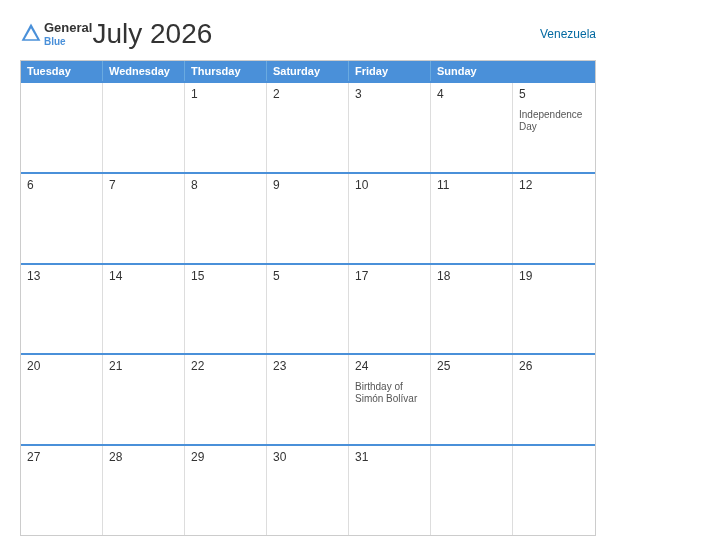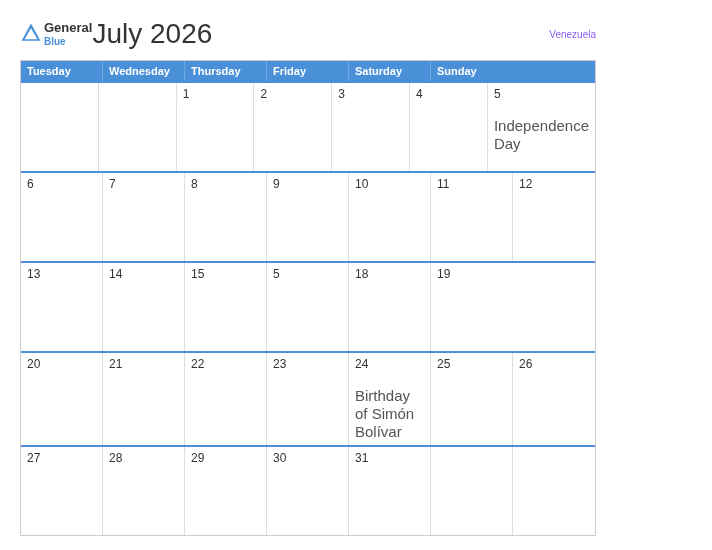--- a/index.html
+++ b/index.html
@@ -43,22 +43,22 @@
       margin-right: 2px;
       margin-top: -2px;
     }
     .month-title {
       font-size: 28px;
       font-weight: normal;
       color: #333;
       flex: 1;
     }
     .country {
-      font-size: 10px;
-      color: #8b5cf6;
+      font-size: 12px;
+      color: #0369a1;
       text-align: right;
       min-width: 90px;
     }
     .calendar {
       flex: 1;
       display: flex;
       flex-direction: column;
       border: 1px solid #ccc;
     }
     .cal-header-row {
@@ -97,24 +97,24 @@
       flex-direction: column;
     }
     .cal-cell:last-child { border-right: none; }
     .cal-day-num {
       font-size: 12px;
       color: #333;
       margin-bottom: 2px;
       display: block;
     }
     .cal-event {
-      font-size: 15px;
+      font-size: 10px;
       color: #555;
       line-height: 1.2;
-      margin-top: 14px;
+      margin-top: 6px;
     }
     .cal-cell.empty { background: #fff; }
   </style>
 </head>
 <body>
 <div class="page">
 
   <div class="header">
 
     <div class="logo">
@@ -130,22 +130,22 @@
 
     <div class="month-title">July 2026</div>
     <div class="country">Venezuela</div>
   </div>
 
   <div class="calendar">
     <div class="cal-header-row">
       <div class="cal-header-cell">Tuesday</div>
       <div class="cal-header-cell">Wednesday</div>
       <div class="cal-header-cell">Thursday</div>
+      <div class="cal-header-cell">Saturday</div>
       <div class="cal-header-cell">Friday</div>
-      <div class="cal-header-cell">Saturday</div>
       <div class="cal-header-cell">Sunday</div>
     </div>
     <div class="cal-body" id="cal-body">
 
     <div class="cal-week">
           <div class="cal-cell empty"></div>
           <div class="cal-cell empty"></div>
           <div class="cal-cell">
             <span class="cal-day-num">1</span>
           </div>
@@ -193,20 +193,23 @@
           <div class="cal-cell">
             <span class="cal-day-num">14</span>
           </div>
           <div class="cal-cell">
             <span class="cal-day-num">15</span>
           </div>
           <div class="cal-cell">
             <span class="cal-day-num">5</span>
           </div>
           <div class="cal-cell">
+            <span class="cal-day-num">17</span>
+          </div>
+          <div class="cal-cell">
             <span class="cal-day-num">18</span>
           </div>
           <div class="cal-cell">
             <span class="cal-day-num">19</span>
           </div>
         </div>
         <div class="cal-week">
           <div class="cal-cell">
             <span class="cal-day-num">20</span>
           </div>

